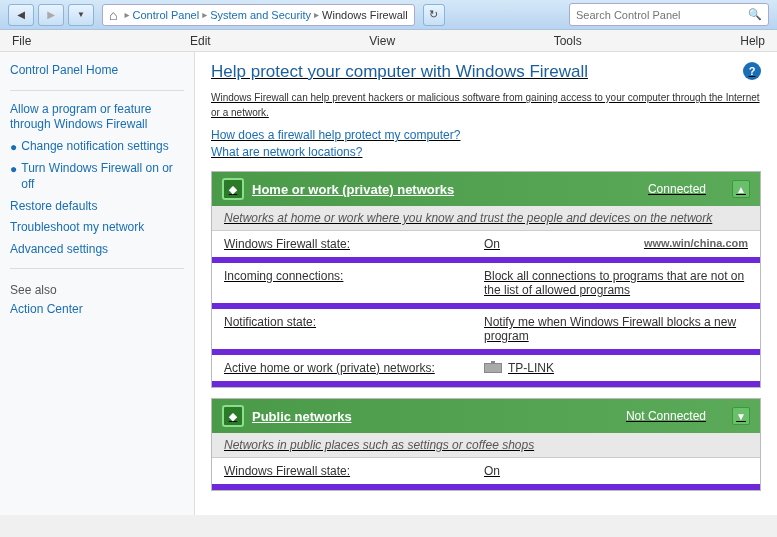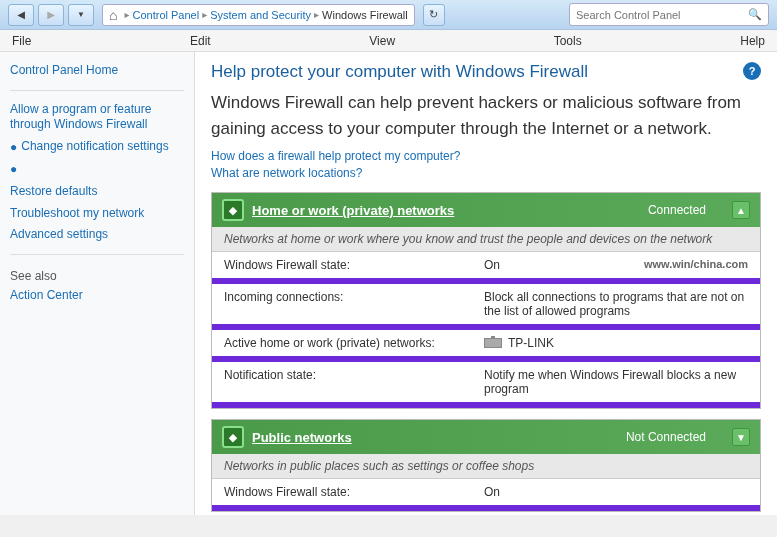--- a/index.html
+++ b/index.html
@@ -159,31 +159,32 @@
       color: #555;
       font-weight: normal;
     }
 
     
     .content {
       flex: 1;
       padding: 10px 16px;
       overflow-y: auto;
       background: white;
+      text-decoration: underline;
     }
 
     .content-title {
       font-size: 17px;
       font-weight: 300;
       color: #1a5f9e;
       margin-bottom: 8px;
     }
 
     .content-desc {
-      font-size: 17px;
+      font-size: 10px;
       color: #333;
       line-height: 1.5;
       margin-bottom: 8px;
     }
 
     .help-link {
       color: #1a6eb5;
       cursor: pointer;
       font-size: 12px;
       display: block;
@@ -356,20 +357,21 @@
       <span>Allow a program or feature through Windows Firewall</span>
     </div>
 
     <div class="sidebar-link">
       <span class="shield-icon">●</span>
       <span>Change notification settings</span>
     </div>
 
     <div class="sidebar-link">
       <span class="shield-icon">●</span>
+      <span>Turn Windows Firewall on or off</span>
     </div>
 
     <div class="sidebar-link">
       <span>Restore defaults</span>
     </div>
 
     <div class="sidebar-link">
       <span>Troubleshoot my network</span>
     </div>
 
@@ -412,40 +414,40 @@
 
         <div class="network-row">
           <span class="network-label">Windows Firewall state:</span>
           <span class="network-value on">On</span>
           <span class="watermark" style="margin-left:20px;">www.win/china.com</span>
         </div>
 
         <div class="network-row">
           <span class="network-label">Incoming connections:</span>
           <span class="network-value">Block all connections to programs that are not on the list of allowed programs</span>
+        </div>
+
+        <div class="network-row">
+          <span class="network-label">Notification state:</span>
+          <span class="network-value">Notify me when Windows Firewall blocks a new program</span>
         </div>
 
         <div class="network-row">
           <span class="network-label">Active home or work (private) networks:</span>
           <span class="network-value">
             <span class="tp-link-row">
               <svg width="18" height="14" viewBox="0 0 18 14">
                 <rect x="0" y="2" width="18" height="10" fill="#888"></rect>
                 <rect x="1" y="3" width="16" height="8" fill="#aaa"></rect>
                 <rect x="7" y="0" width="4" height="3" fill="#888"></rect>
               </svg>
               <span>TP-LINK</span>
             </span>
           </span>
         </div>
-
-        <div class="network-row">
-          <span class="network-label">Notification state:</span>
-          <span class="network-value">Notify me when Windows Firewall blocks a new program</span>
-        </div>
       </div>
 
       <div class="network-section" style="margin-top:10px;">
         <div class="network-header">
           <div class="network-header-left">
             <div class="network-shield">◆</div>
             <span class="network-title">Public networks</span>
           </div>
           <div style="display:flex;align-items:center;gap:6px;">
             <span class="network-status">Not Connected</span>

